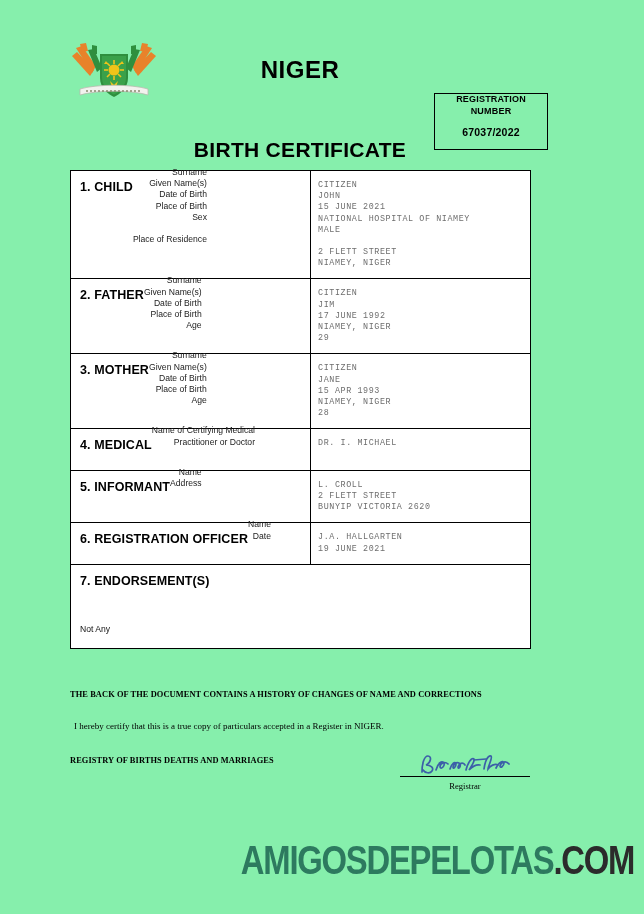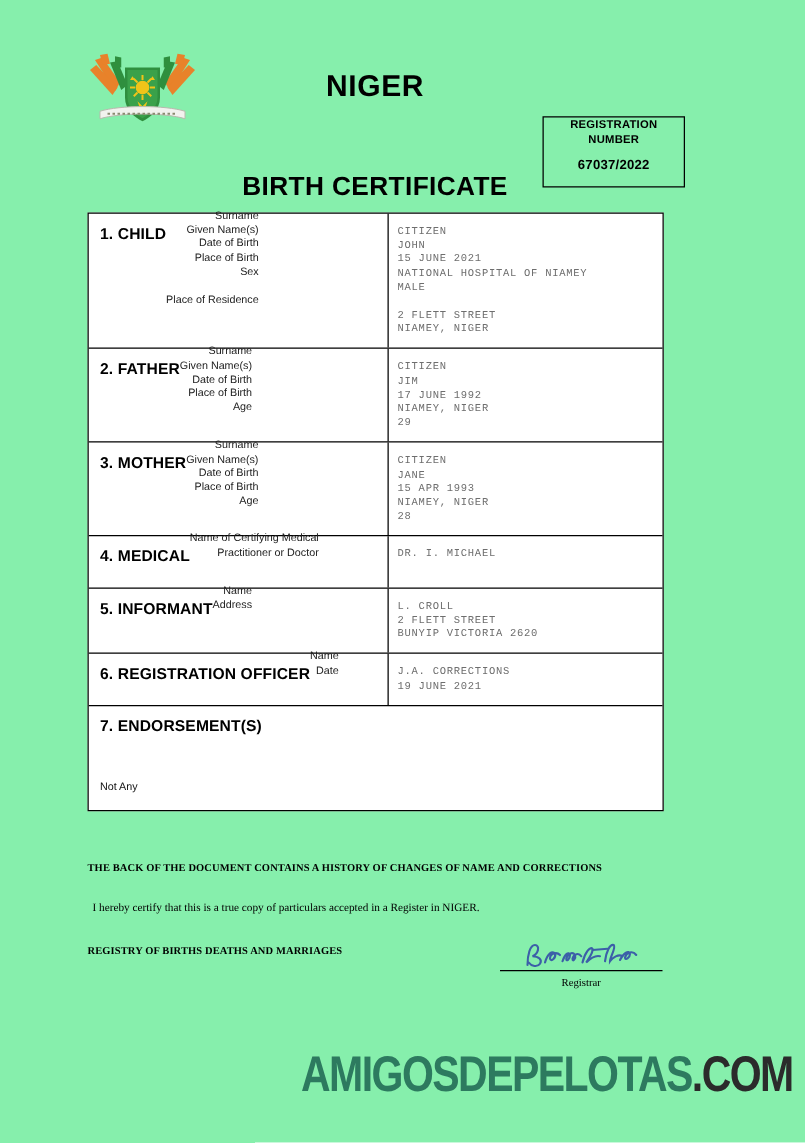--- a/index.html
+++ b/index.html
@@ -387,21 +387,21 @@
       </div>
       <div class="section-row">
         <div class="sec-left">
           <div class="sec-title">6. REGISTRATION OFFICER</div>
           <div class="labels">
             <span class="lbl">Name</span>
             <span class="lbl">Date</span>
           </div>
         </div>
         <div class="sec-right">
-          <span class="val">J.A. CORRECTIONS</span>
+          <span class="val">J.A. HALLGARTEN</span>
           <span class="val">19 JUNE 2021</span>
         </div>
       </div>
       <div class="section-row endorse-row">
         <div style="width: 100%;">
           <div class="sec-title">7. ENDORSEMENT(S)</div>
           <div class="endorse-note">Not Any</div>
         </div>
       </div>
     </div>

